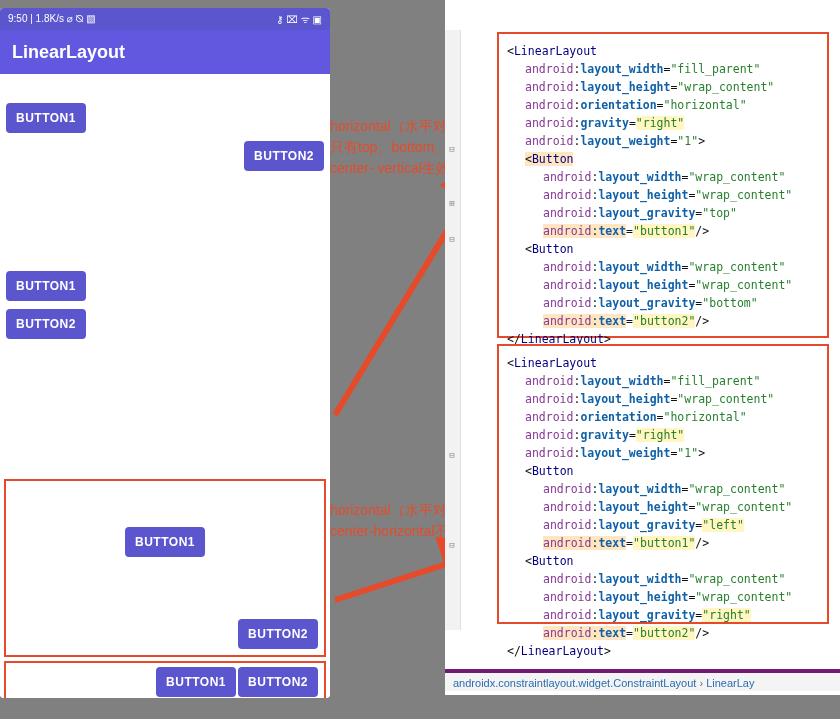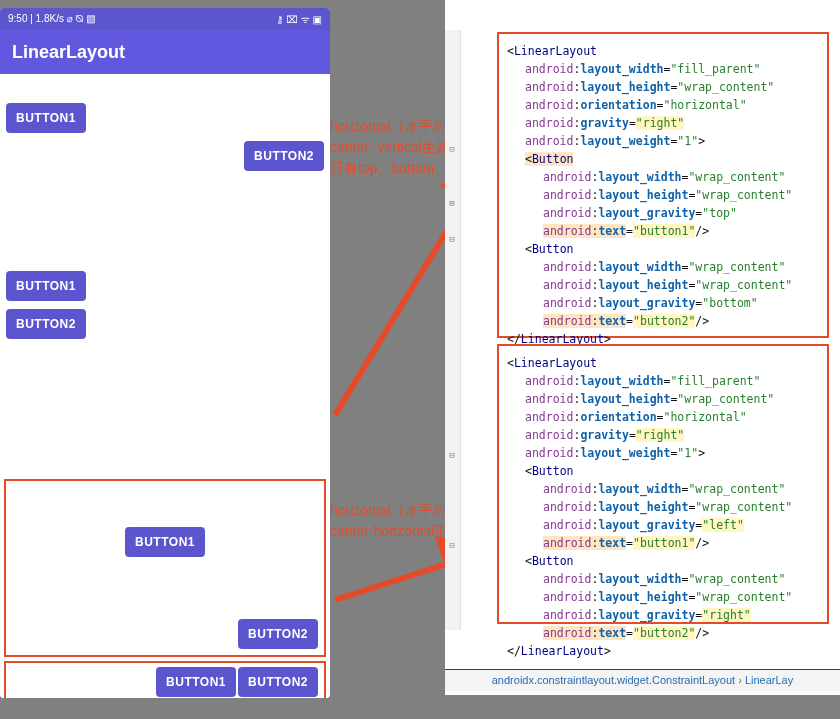--- a/index.html
+++ b/index.html
@@ -35,21 +35,21 @@
   .codebox2 { left: 52px; top: 344px; width: 332px; height: 280px; }
 
   .tag  { color: #000080; }
   .attp { color: #863a95; text-align: center; }   
   .attn { color: #1161a8; font-weight: bold; }   
   .str  { color: #267f2c; }
   .hl-y .str { background: #fff6c2; }
   .hl-o { background: #ffe6c0; }
   .punct{ color:#111; }
 
-  .breadcrumb { position: absolute; left: 0; bottom: 4px; width: 100%; height: 22px; background: #f4f4f4; border-top: 1px solid #701a75; font-size: 11px; font-family: sans-serif; color: #666; padding: 4px 8px; text-align: center; }
+  .breadcrumb { position: absolute; left: 0; bottom: 4px; width: 100%; height: 22px; background: #f4f4f4; border-top: 4px solid #701a75; font-size: 11px; font-family: sans-serif; color: #666; padding: 4px 8px; }
   .breadcrumb .on { color: #2a6db0; }
   .task { position: absolute; left: 0; bottom: 30px; width: 100%; font-size: 11px; font-family: sans-serif; color: #aaa; padding: 4px 8px; }
 
   .code-row { display: block; }
   .ind1 { padding-left: 18px; } .ind2 { padding-left: 36px; }
 </style>
 </head>
 <body>
 
 <div class="phone">
@@ -80,22 +80,22 @@
     <div class="frame frame2">
       <span class="btn" style="position:absolute; right:88px; top:4px;">BUTTON1</span>
       <span class="btn" style="position:absolute; right:6px; top:4px;">BUTTON2</span>
     </div>
     <div class="navbar"></div>
   </div>
 </div>
 
 <div class="anno" style="left:330px; top:116px;">
   <div>horizontal（水平对齐）</div>
+  <div>只有top、bottom、</div>
   <div>center- vertical生效</div>
-  <div>只有top、bottom、</div>
 </div>
 <div class="anno" style="left:330px; top:500px;">
   <div>horizontal（水平对齐）</div>
   <div>center-horizontal不生效</div>
 </div>
 
 <svg class="arrow-svg" style="left:330px; top:150px;" width="170" height="270">
   <defs>
       <marker id="ah1" markerWidth="10" markerHeight="10" refX="8" refY="5" orient="auto">
         <path d="M0,0 L10,5 L0,10 Z" fill="#e54b2a"></path>

